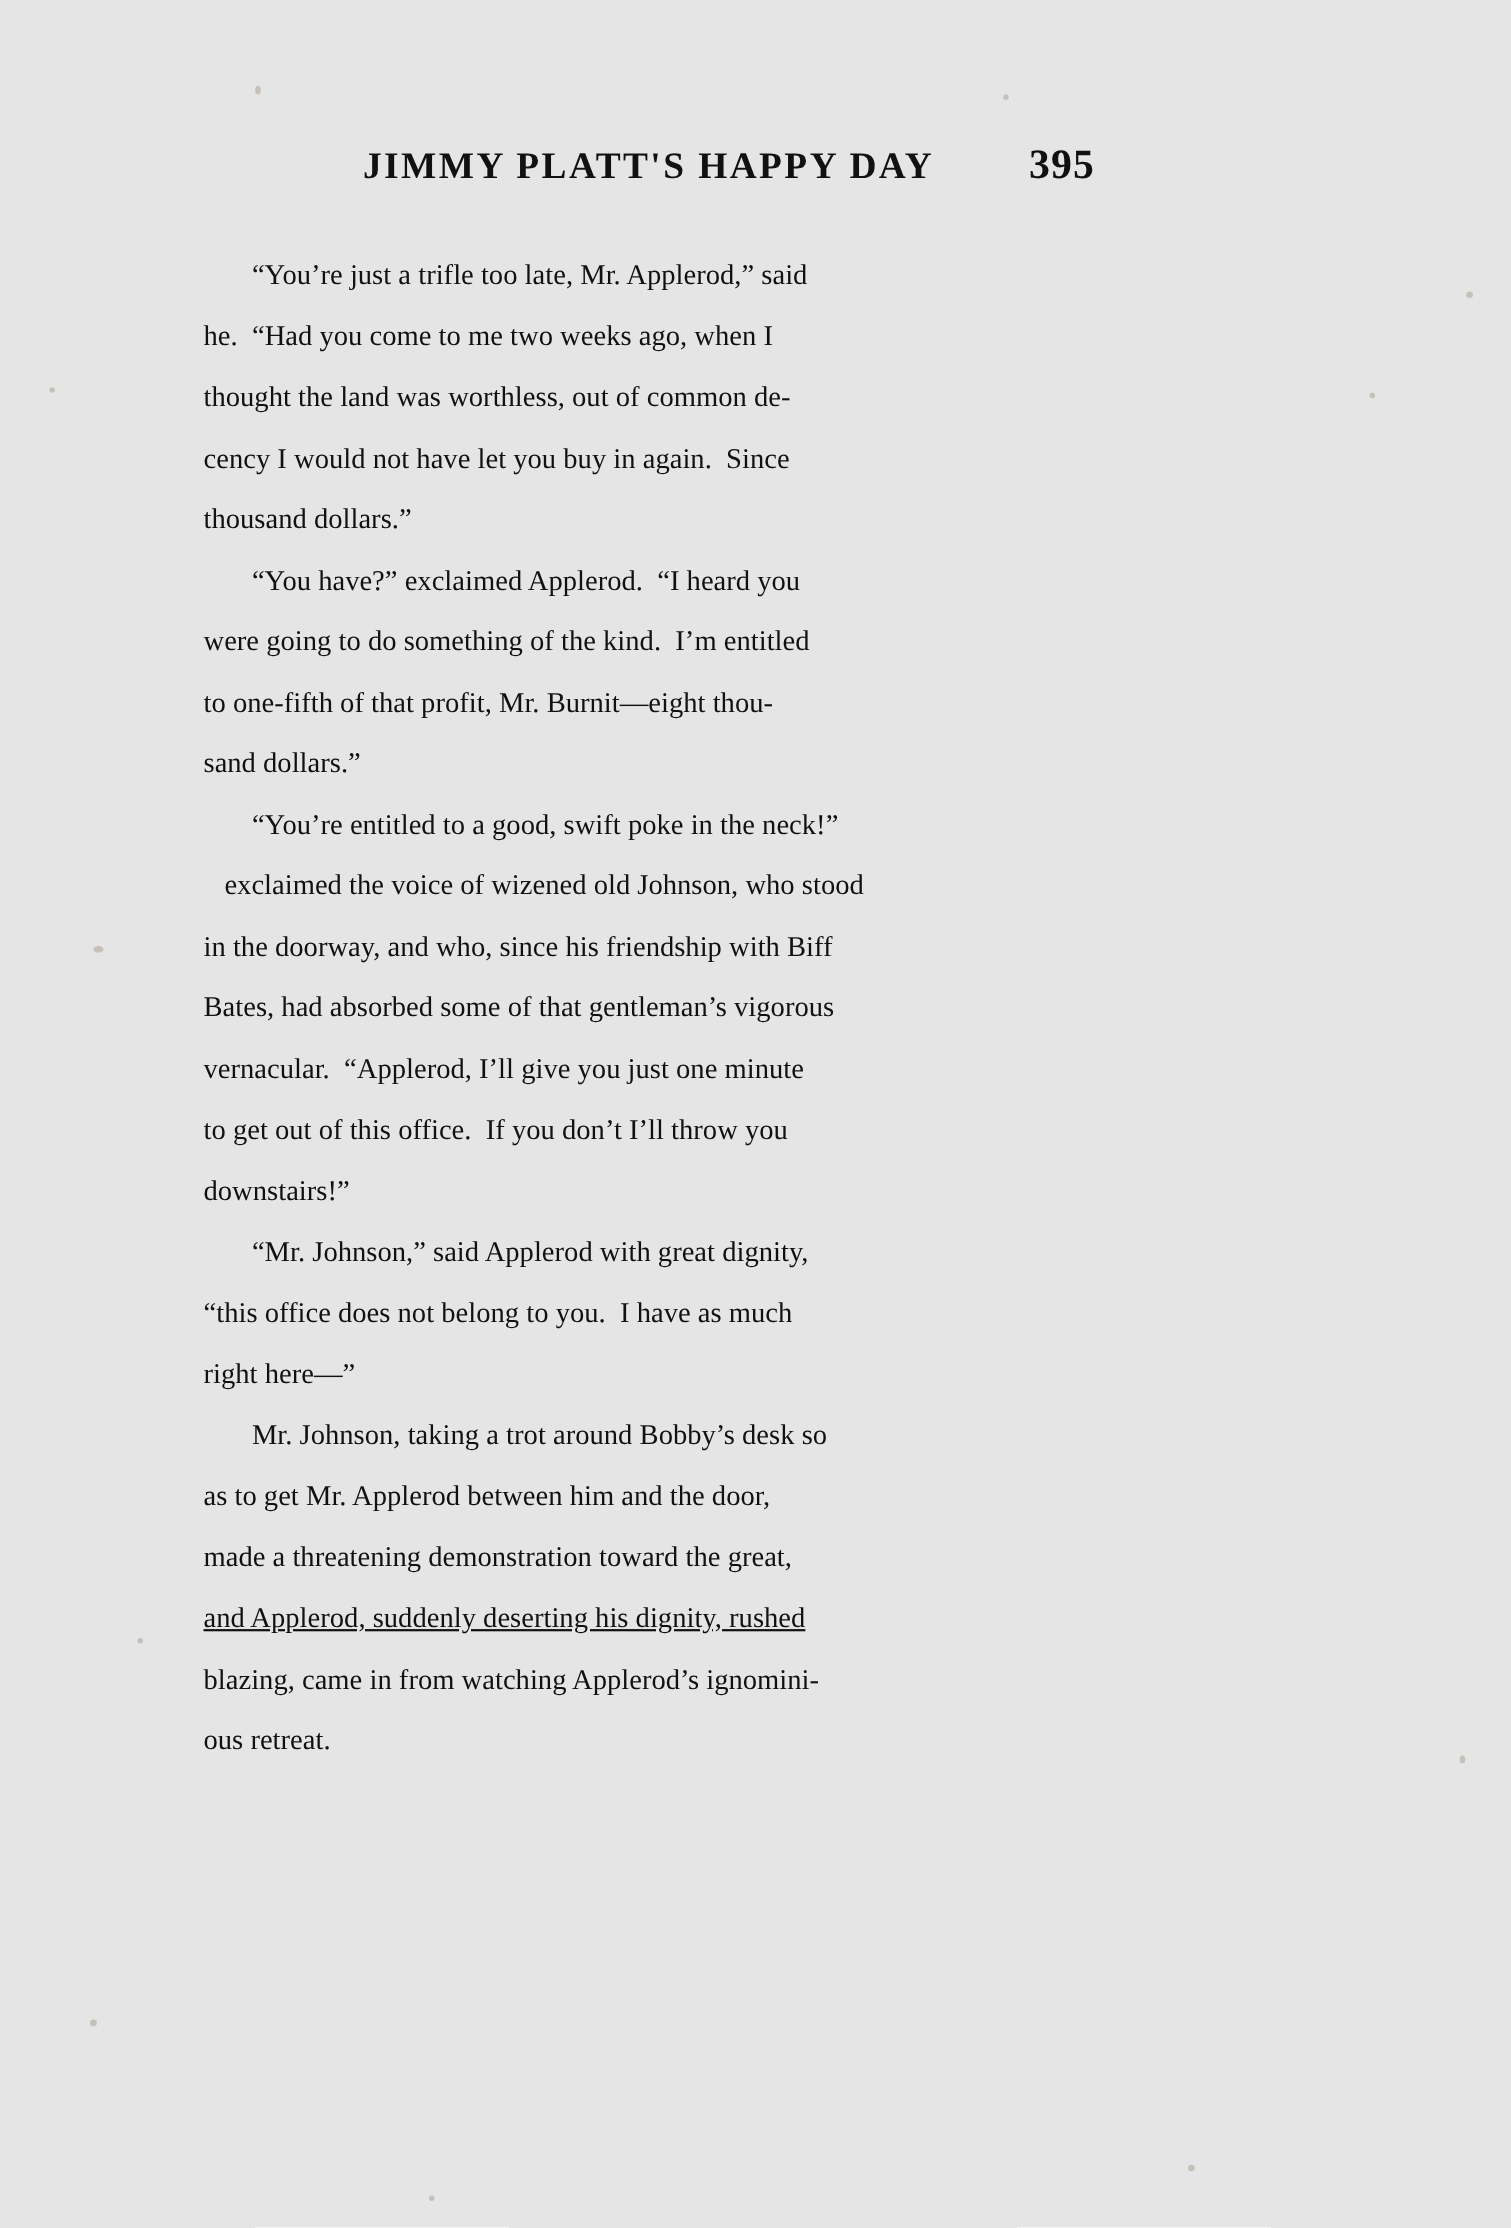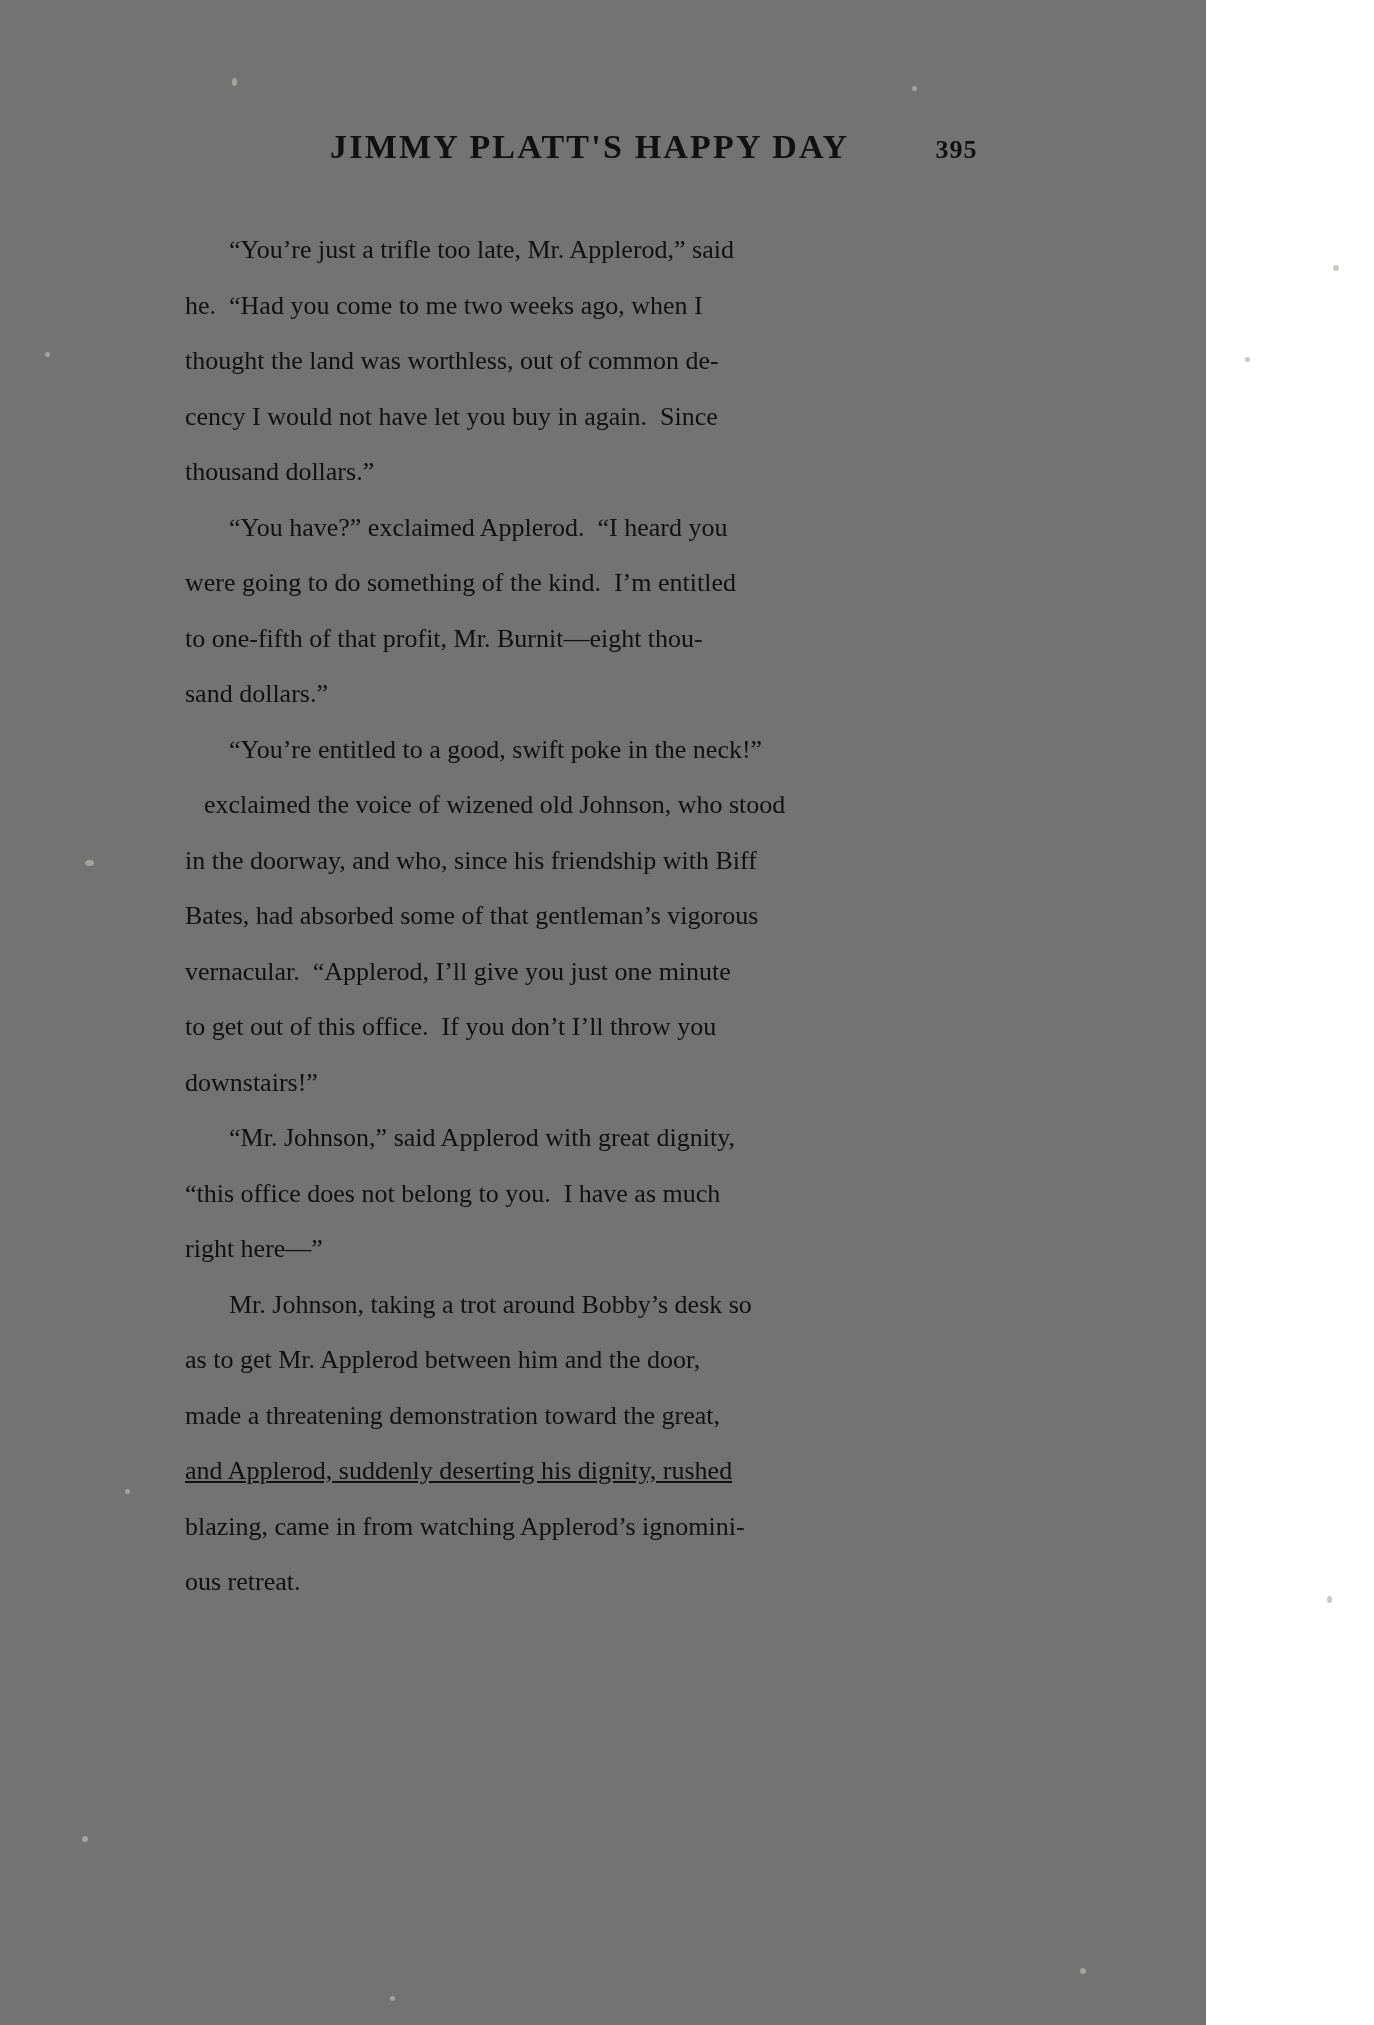--- a/index.html
+++ b/index.html
@@ -13,23 +13,23 @@
     position: relative;
     font-family: "Liberation Serif", serif;
     color: #111111;
     overflow: hidden;
   }
 
   .page {
     position: absolute;
     top: 0;
     left: 0;
-    width: 1206px;
+    width: 1374px;
     height: 2025px;
-    background: #737373;
+    background: #e5e5e5;
   }
 
   
   .speck {
     position: absolute;
     background: #b9b3a8;
     border-radius: 50%;
     opacity: 0.75;
   }
 
@@ -43,21 +43,21 @@
     justify-content: flex-start;
   }
   .running-title {
     font-size: 34px;
     font-weight: bold;
     letter-spacing: 2.2px;
     white-space: nowrap;
     margin-left: 155px;
   }
   .folio {
-    font-size: 26px;
+    font-size: 38px;
     font-weight: bold;
     letter-spacing: 1px;
     margin-left: 86px;
   }
 
   .textblock {
     position: absolute;
     top: 222px;
     left: 185px;
     width: 1000px;

